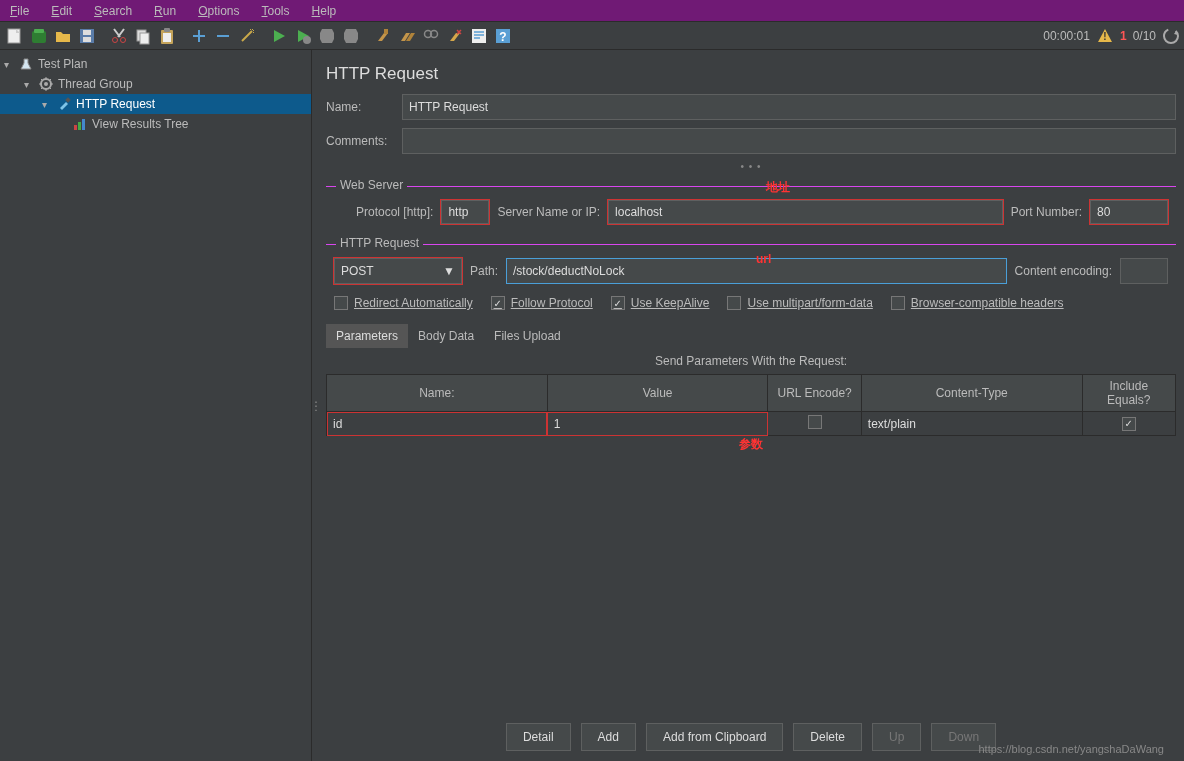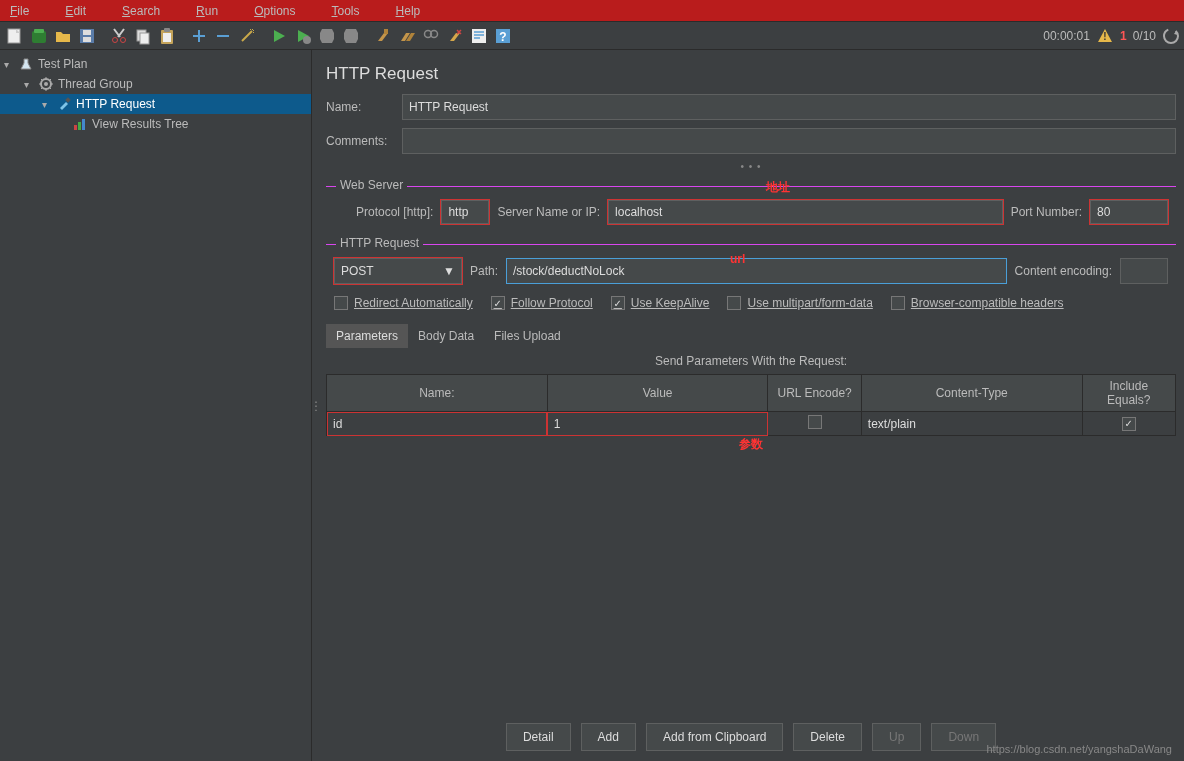--- a/index.html
+++ b/index.html
@@ -1,19 +1,19 @@
 <!DOCTYPE html>
 <html><head>
 <meta charset="utf-8">
 <style>
 * { box-sizing: border-box; margin: 0; padding: 0; font-family: "Segoe UI", Arial, sans-serif; }
 body { background: #3c3f41; color: #bbbbbb; font-size: 12px; width: 1184px; height: 761px; overflow: hidden; position: relative; }
 
 
-.menubar { display: flex; gap: 24px; padding: 2px 4px; background: #b91c1c; border-bottom: 1px solid #2b2b2b; height: 22px; align-items: center; }
+.menubar { display: flex; gap: 10px; padding: 2px 4px; background: #701a75; border-bottom: 1px solid #2b2b2b; height: 22px; align-items: center; }
 .menubar span { padding: 2px 6px; cursor: default; }
 .menubar span u { text-decoration: underline; }
 
 
 .toolbar { display: flex; align-items: center; padding: 2px 4px; background: #3c3f41; border-bottom: 1px solid #2b2b2b; height: 28px; gap: 2px; }
 .tb-btn { width: 22px; height: 22px; display: flex; align-items: center; justify-content: center; border-radius: 2px; }
 .tb-sep { width: 6px; }
 .tb-right { margin-left: auto; display: flex; align-items: center; gap: 6px; }
 .tb-time { color: #bbb; font-size: 12px; }
 .tb-warn { width: 18px; height: 18px; }
@@ -78,21 +78,21 @@
 .cell-check .cb { display: inline-block; width: 14px; height: 14px; border: 1px solid #777; background: #45494a; font-size: 10px; line-height: 12px; color: #ddd; }
 .cell-check .cb.checked::after { content: "✓"; }
 
 .params-area { flex: 1; position: relative; }
 .red-annot { color: #ff3333; font-weight: bold; }
 
 .footer-btns { display: flex; justify-content: center; gap: 10px; padding: 10px 0; }
 .btn { background: #45494a; border: 1px solid #5e6060; color: #ddd; padding: 6px 16px; font-size: 12px; cursor: default; }
 .btn.disabled { color: #777; }
 
-.watermark { position: absolute; right: 12px; bottom: 6px; color: #888; font-size: 11px; }
+.watermark { position: absolute; right: 20px; bottom: 6px; color: #888; font-size: 11px; }
 
 
 svg { display: block; }
 </style>
 </head>
 <body>
 
 <div class="menubar">
   <span><u>F</u>ile</span>
   <span><u>E</u>dit</span>
@@ -328,21 +328,21 @@
 
     <div class="fieldset" style="margin-top:20px; position:relative;">
       <span class="fieldset-legend">HTTP Request</span>
       <div class="hr-row">
         <div class="method-select red-box">
           <span>POST</span>
           <span>▼</span>
         </div>
         <span class="ws-label">Path:</span>
         <input class="path-input" value="/stock/deductNoLock" style="">
-        <span class="red-text" style="position:absolute; top:4px; left:404px;">url</span>
+        <span class="red-text" style="position:absolute; top:4px; left:430px;">url</span>
         <span class="ws-label">Content encoding:</span>
         <input class="enc-input" style="">
       </div>
 
       <div class="checks">
         <div class="check">
             <span class="checkbox"></span>
             <span>Redirect Automatically</span>
           </div>
         <div class="check">

